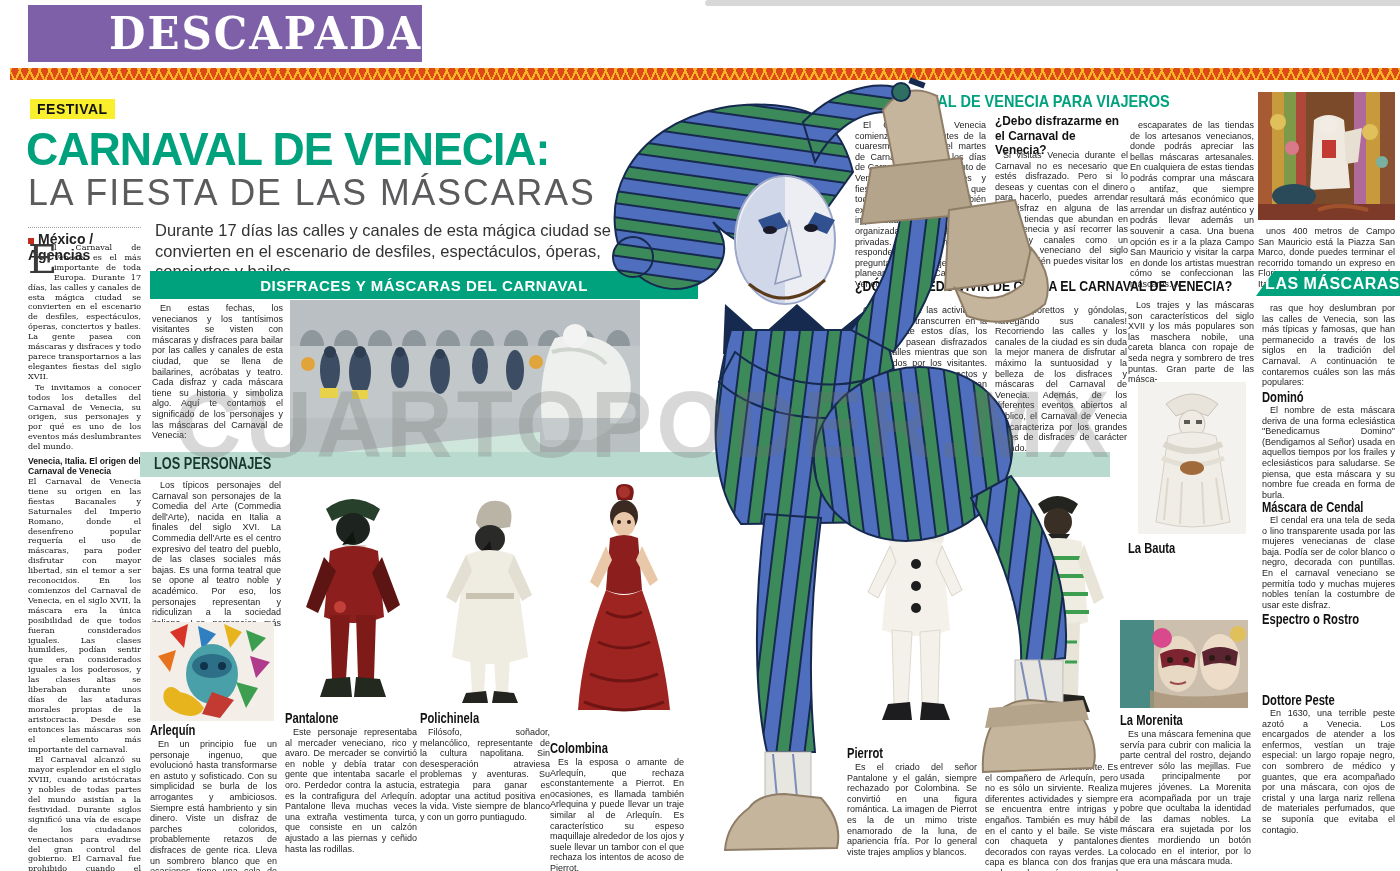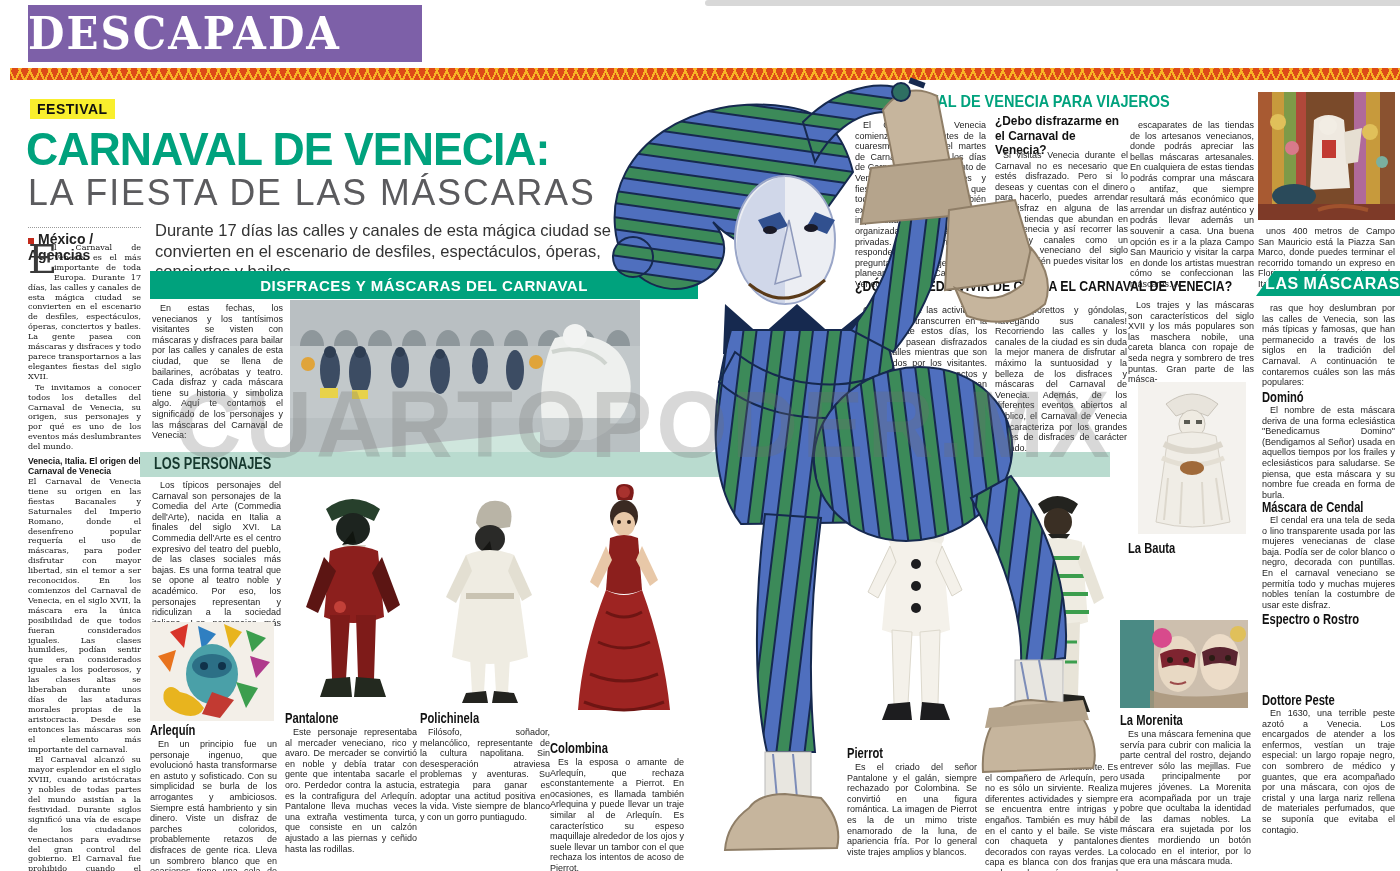--- a/index.html
+++ b/index.html
@@ -2,21 +2,21 @@
 <html><head>
 <meta charset="utf-8">
 <style>
   html,body{margin:0;padding:0;background:#e9e9e9;}
   .page{position:relative;width:1400px;height:871px;background:#ffffff;overflow:hidden;
         font-family:"Liberation Sans",sans-serif;}
   .abs{position:absolute;}
 
   
   .masthead{left:28px;top:5px;width:394px;height:57px;background:#7d60a8;color:#fff;
-    display:flex;align-items:center;justify-content:flex-start;}
+    display:flex;align-items:center;justify-content:flex-end;}
   .masthead span{font-family:"DejaVu Serif",serif;font-weight:bold;font-size:42px;letter-spacing:2px;
     transform:scaleY(1.05);}
   .topstrip{left:705px;top:0;width:695px;height:6px;background:#d8d8d8;border-radius:4px 0 0 4px;}
   .zigzag{left:10px;top:68px;width:1390px;height:12px;background:
     repeating-linear-gradient(115deg,rgba(250,190,40,.9) 0 2px,transparent 2px 9px),
     repeating-linear-gradient(-115deg,rgba(250,190,40,.9) 0 2px,transparent 2px 9px),
     #dd4a18;}
 
   .kicker{left:30px;top:99px;background:#f9ef2d;color:#111;font-weight:bold;font-size:14px;
     padding:2px 7px;letter-spacing:.5px;}

